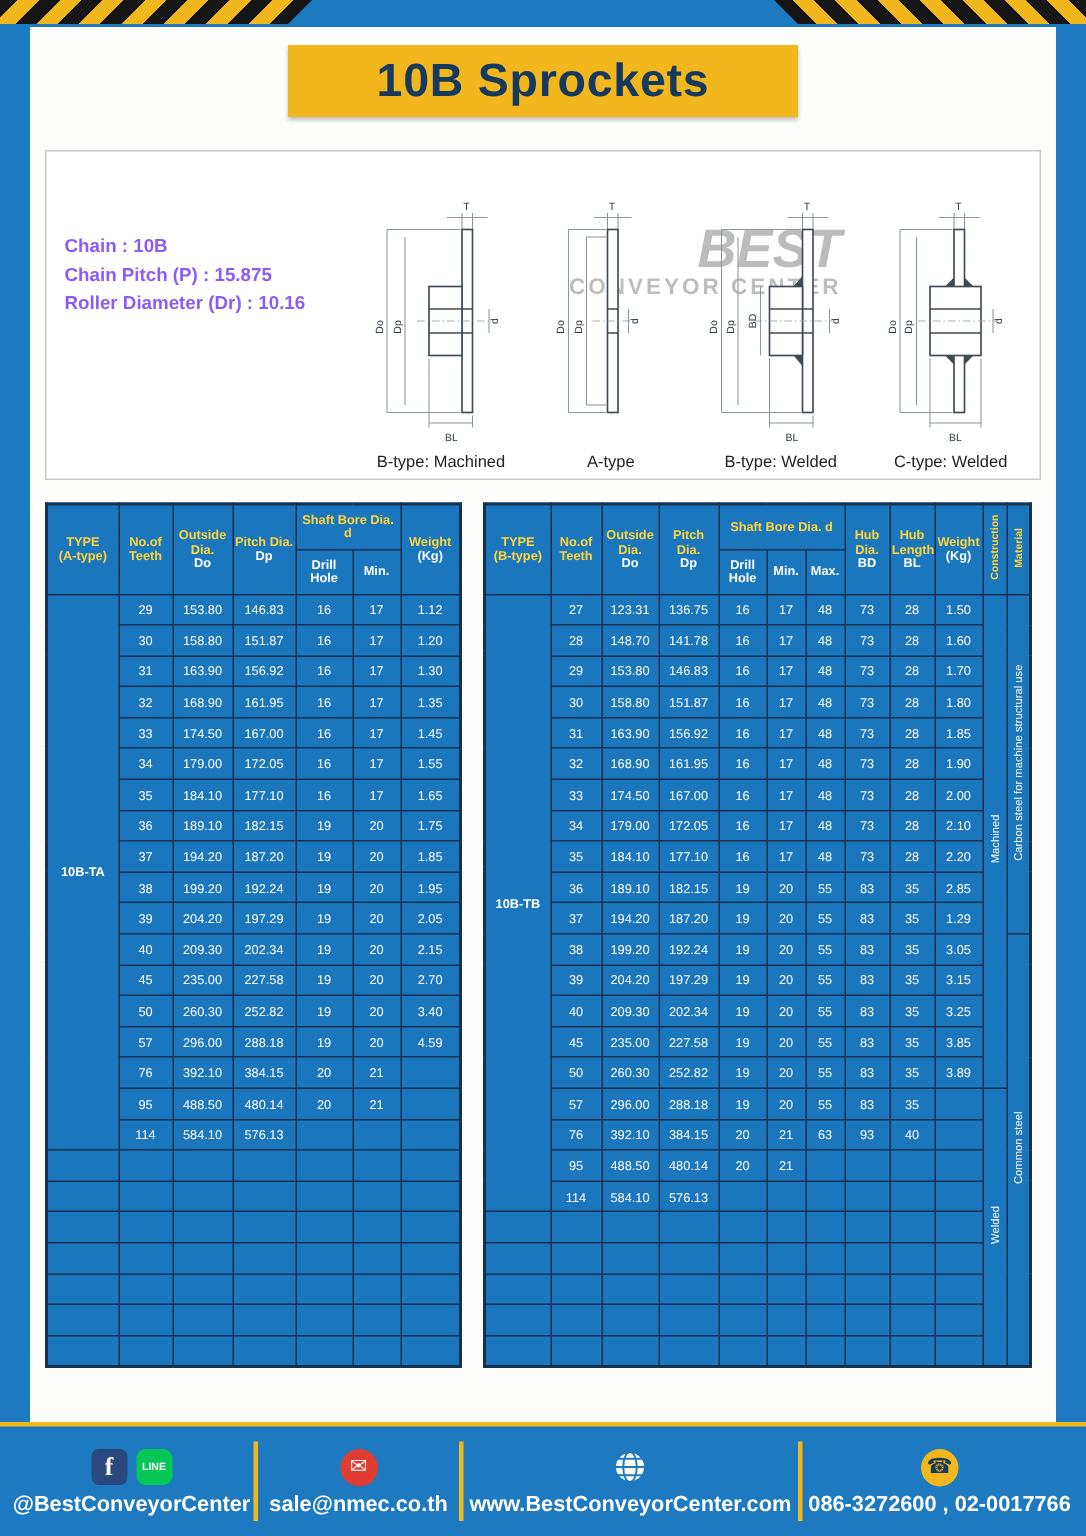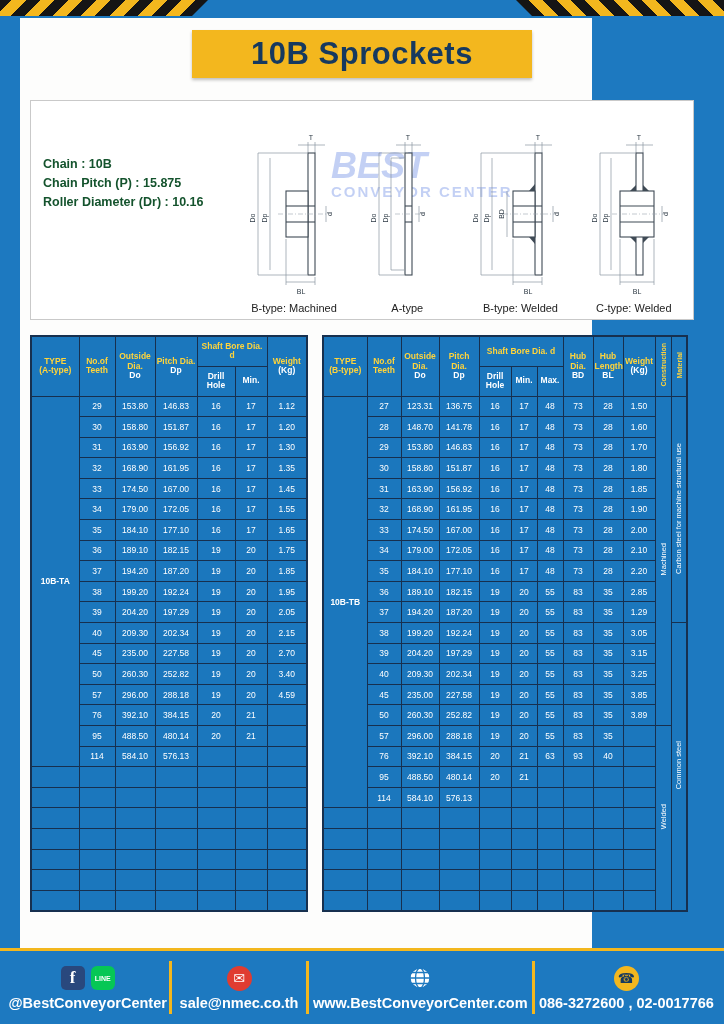--- a/index.html
+++ b/index.html
@@ -7,33 +7,33 @@
   body { font-family: "Liberation Sans", sans-serif; }
 
   .frame { position: relative; width: 724px; height: 1024px; background: #1d79c0; overflow: hidden; }
 
   .hazard { position: absolute; top: 0; height: 16px;
             background: repeating-linear-gradient(-45deg, #f3b71e 0 10px, #151515 10px 20px); }
   .hazard.left  { left: 0;  width: 208px; clip-path: polygon(0 0, 100% 0, calc(100% - 16px) 100%, 0 100%); }
   .hazard.right { right: 0; width: 208px; clip-path: polygon(0 0, 100% 0, 100% 100%, 16px 100%);
                   background: repeating-linear-gradient(45deg, #f3b71e 0 10px, #151515 10px 20px); }
 
-  .page { position: absolute; left: 20px; top: 18px; width: 572px; height: 930px; background: #fdfdfc; }
+  .page { position: absolute; left: 20px; top: 18px; width: 684px; height: 930px; background: #fdfdfc; }
 
   .banner { position: absolute; left: 172px; top: 12px; width: 340px; height: 48px; background: #f3b71e;
             display: flex; align-items: center; justify-content: center; box-shadow: 0 2px 3px rgba(0,0,0,.25); }
   .banner h1 { font-size: 31px; font-weight: bold; color: #16395f; letter-spacing: .5px; }
 
   .specbox { position: absolute; left: 10px; top: 82px; width: 664px; height: 220px;
              border: 1px solid #c9c9c9; background: #fff; }
   .speclines { position: absolute; left: 12px; top: 54px; z-index: 2; }
-  .speclines div { font-size: 12.5px; font-weight: bold; color: #14532d; line-height: 19px; white-space: nowrap; }
-
-  .watermark { position: absolute; left: 300px; top: 48px; width: 230px; text-align: left;
-               color: #1d4ed8; opacity: .26; z-index: 0; }
+  .speclines div { font-size: 12.5px; font-weight: bold; color: #8b5cf6; line-height: 19px; white-space: nowrap; }
+
+  .watermark { position: absolute; left: 300px; top: 48px; width: 230px; text-align: right;
+               color: #000000; opacity: .26; z-index: 0; }
   .watermark .w1 { font-size: 36px; font-weight: bold; font-style: italic; line-height: 34px; }
   .watermark .w2 { font-size: 15px; font-weight: bold; letter-spacing: 2px; }
 
   .figs { position: absolute; left: 205px; top: 6px; right: 4px; bottom: 3px; display: flex; z-index: 1; }
   .fig { flex: 1; display: flex; flex-direction: column; align-items: center; justify-content: flex-end; }
   .figlabel { font-size: 11px; color: #222; padding: 1px 0 2px; }
   .fig svg text { font-size: 7px; fill: #2c3944; font-family: "Liberation Sans", sans-serif; }
   .part { stroke: #3f4a55; stroke-width: 1.1; fill: #fff; }
   .dim  { stroke: #8a95a0; stroke-width: .7; fill: none; }
   .cl   { stroke: #9aa5b0; stroke-width: .6; stroke-dasharray: 5 2 1 2; }

